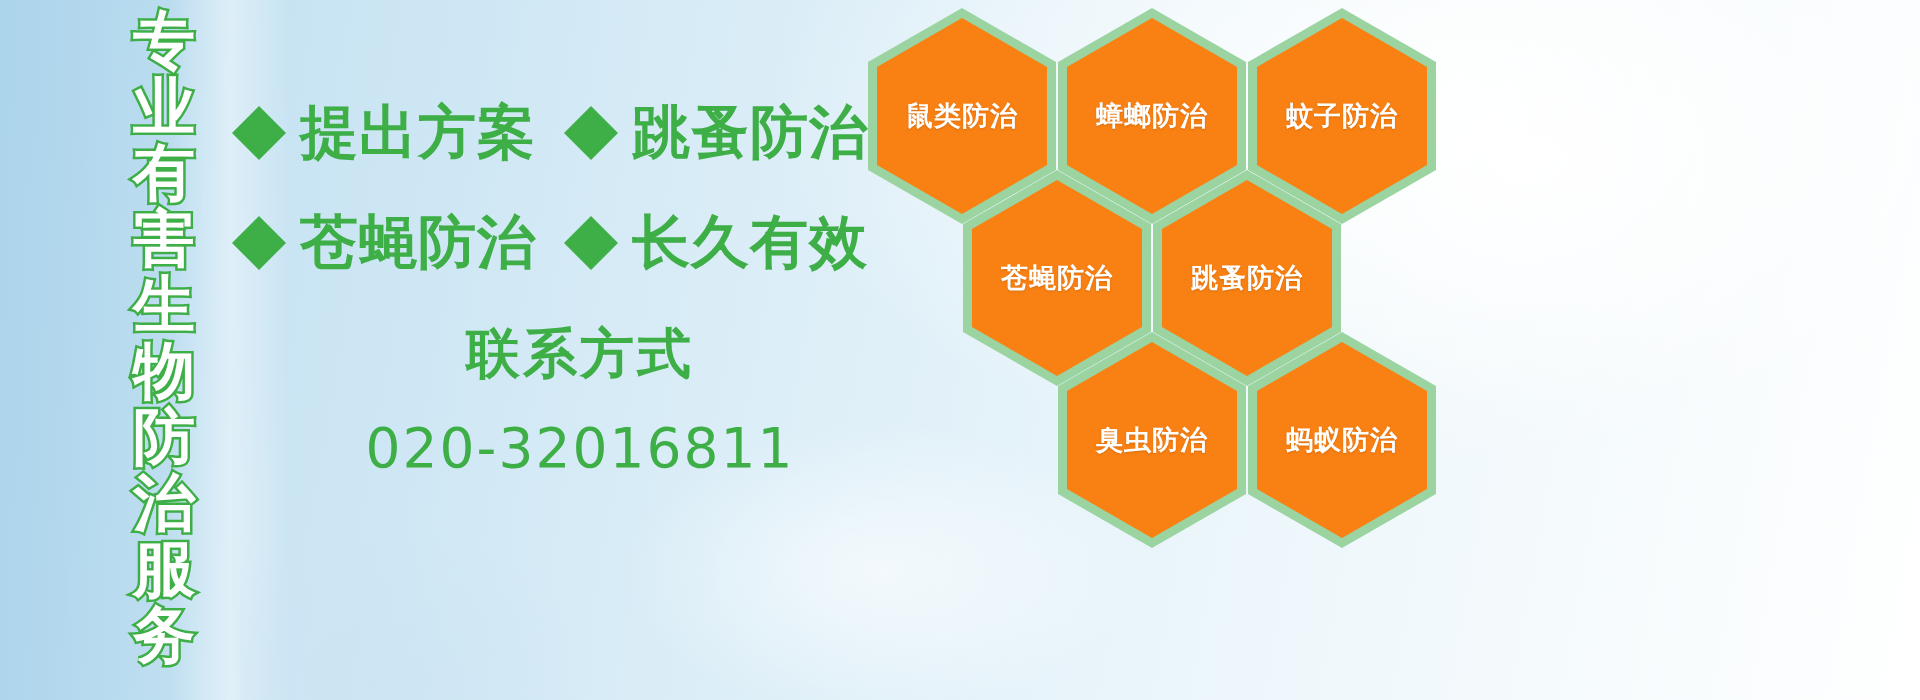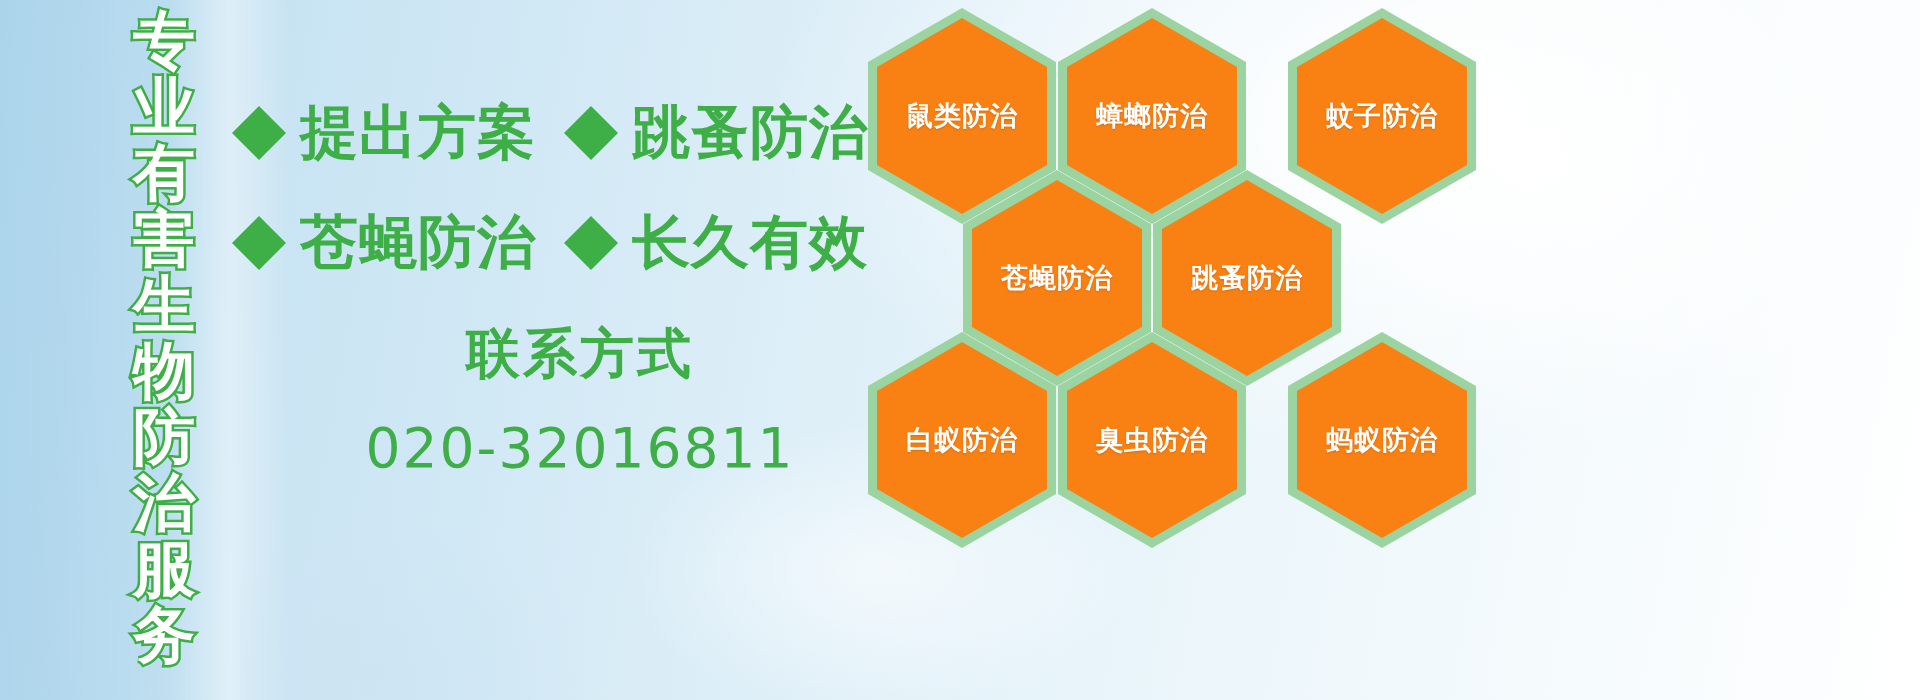--- a/index.html
+++ b/index.html
@@ -167,21 +167,21 @@
     letter-spacing: 1px;
     white-space: nowrap;
     text-shadow: 0 1px 2px rgba(120,60,0,0.25);
   }
   
   .hex.r1 { top: 8px; }
   .hex.r2 { top: 170px; }
   .hex.r3 { top: 332px; }
   .hex.c1 { left: 6px; align-items: center; }
   .hex.c2 { left: 196px; }
-  .hex.c3 { left: 386px; margin-left: 40px; }
+  .hex.c3 { left: 386px; }
   .hex.c15 { left: 101px; }
   .hex.c25 { left: 291px; }
 </style>
 </head>
 <body>
 
 <div id="banner">
 
   <div class="bg-streak streak-a"></div>
   <div class="bg-streak streak-b"></div>
@@ -247,24 +247,20 @@
 
     <div class="hex r2 c25">
       <span class="hex-inner"></span>
       <span class="hex-label">跳蚤防治</span>
     </div>
     <div class="hex r2 c15">
       <span class="hex-inner"></span>
       <span class="hex-label">苍蝇防治</span>
     </div>
 
-    <div class="hex r3 c1">
-      <span class="hex-inner"></span>
-      <span class="hex-label">白蚁防治</span>
-    </div>
     <div class="hex r3 c2">
       <span class="hex-inner"></span>
       <span class="hex-label">臭虫防治</span>
     </div>
     <div class="hex r3 c3">
       <span class="hex-inner"></span>
       <span class="hex-label">蚂蚁防治</span>
     </div>
 
   </div>

